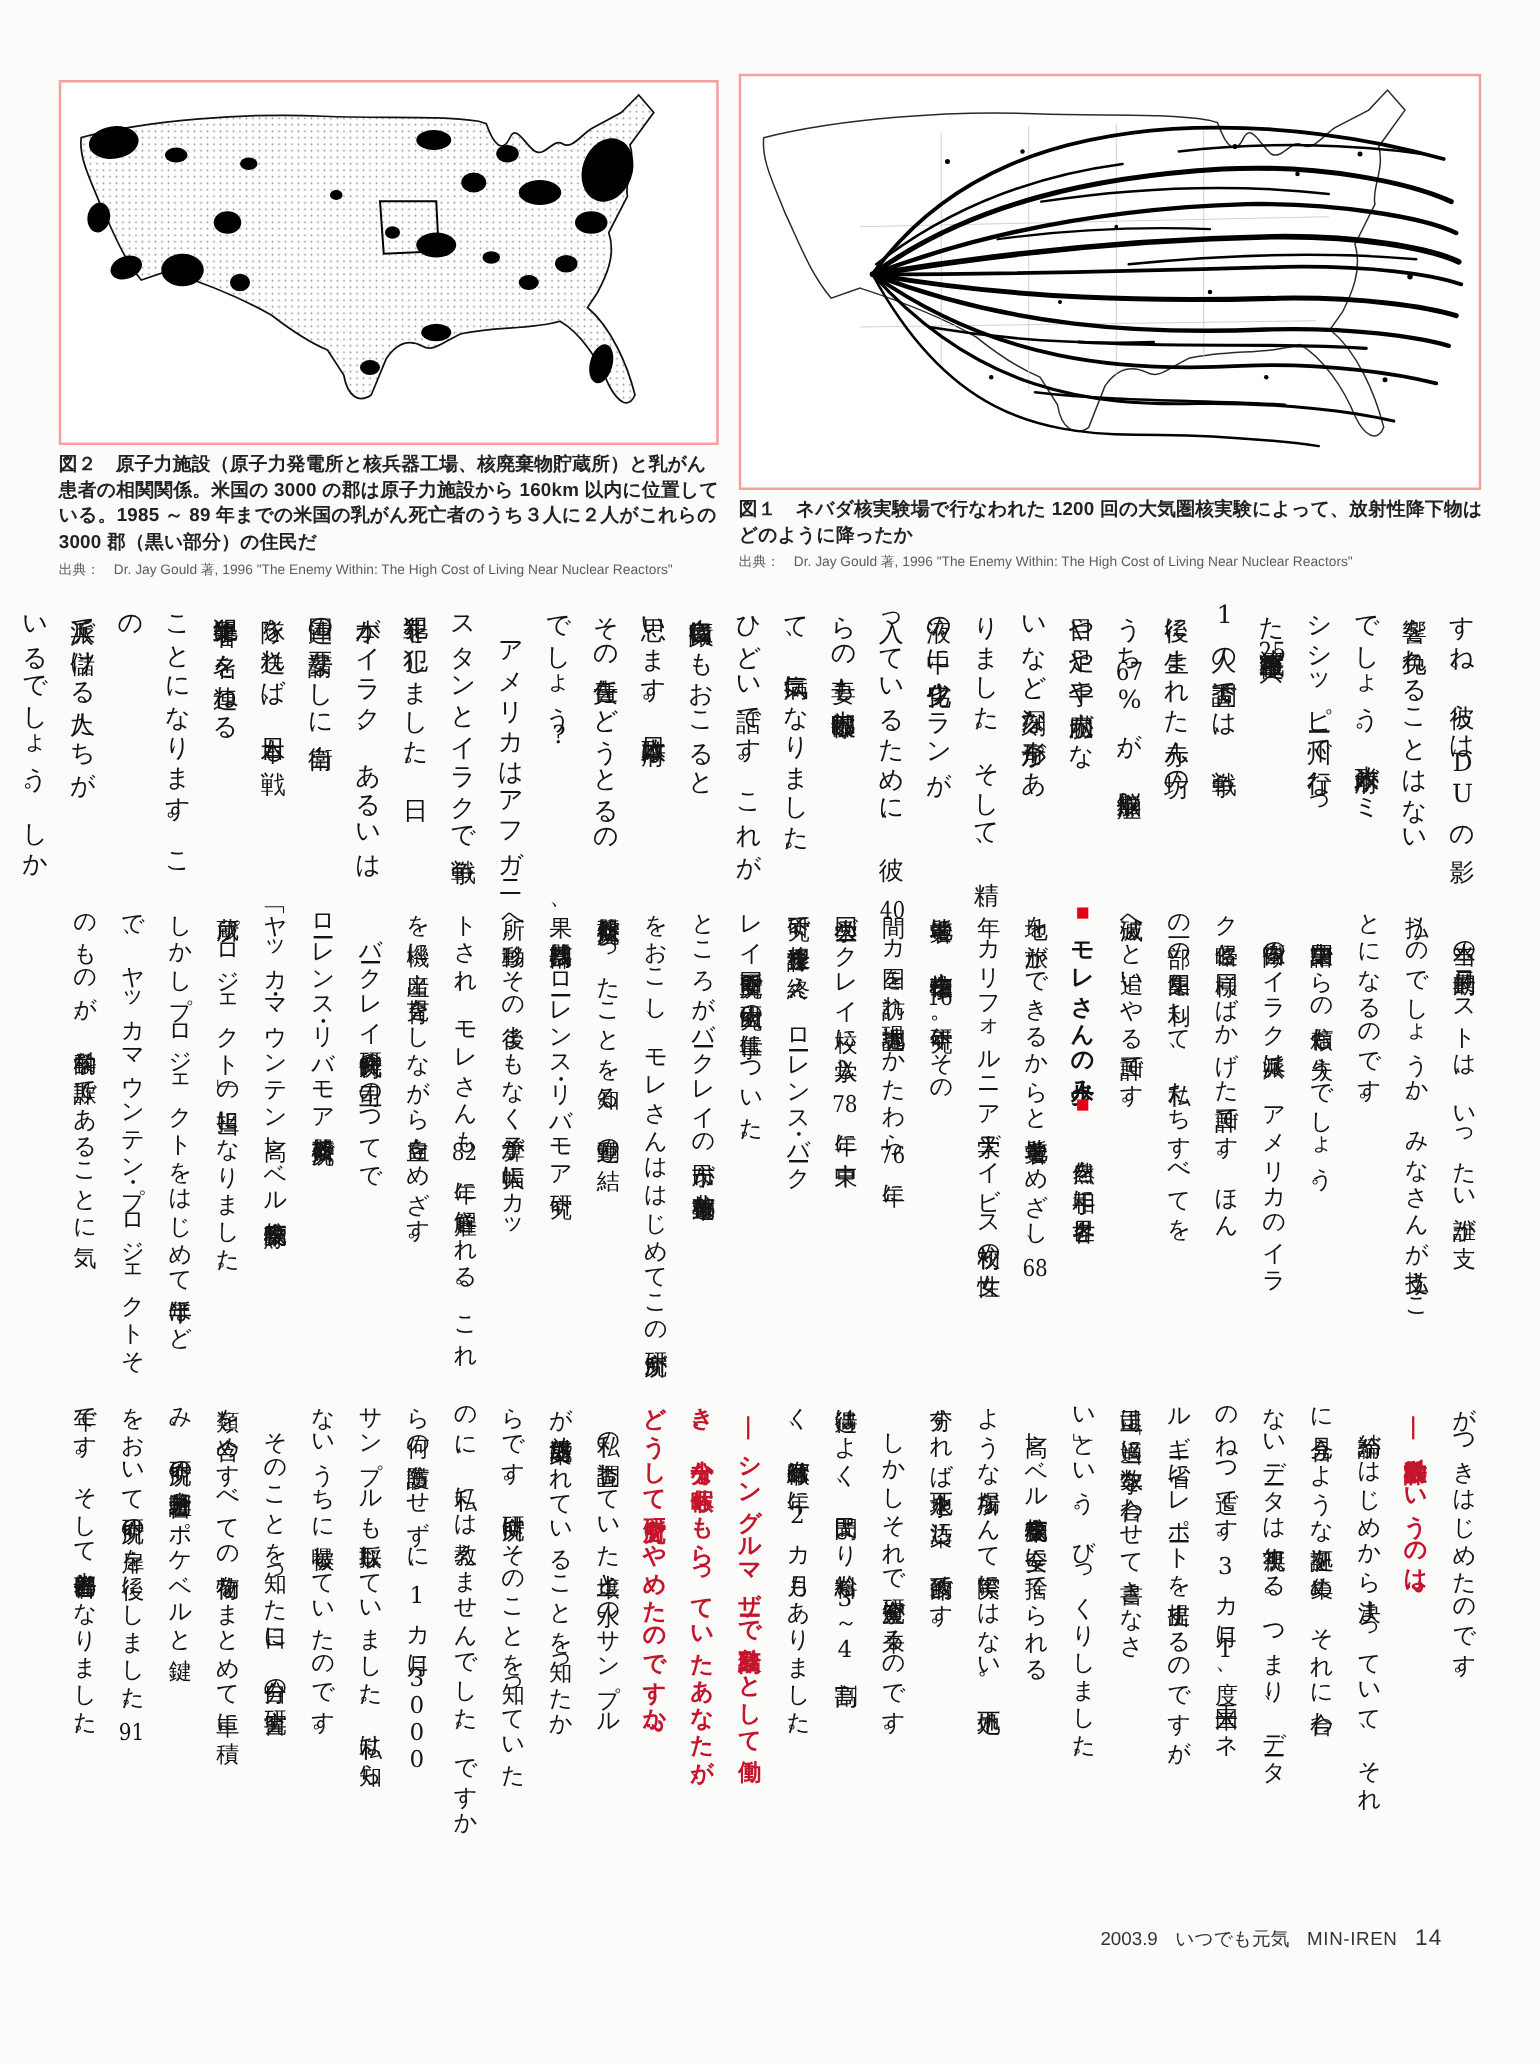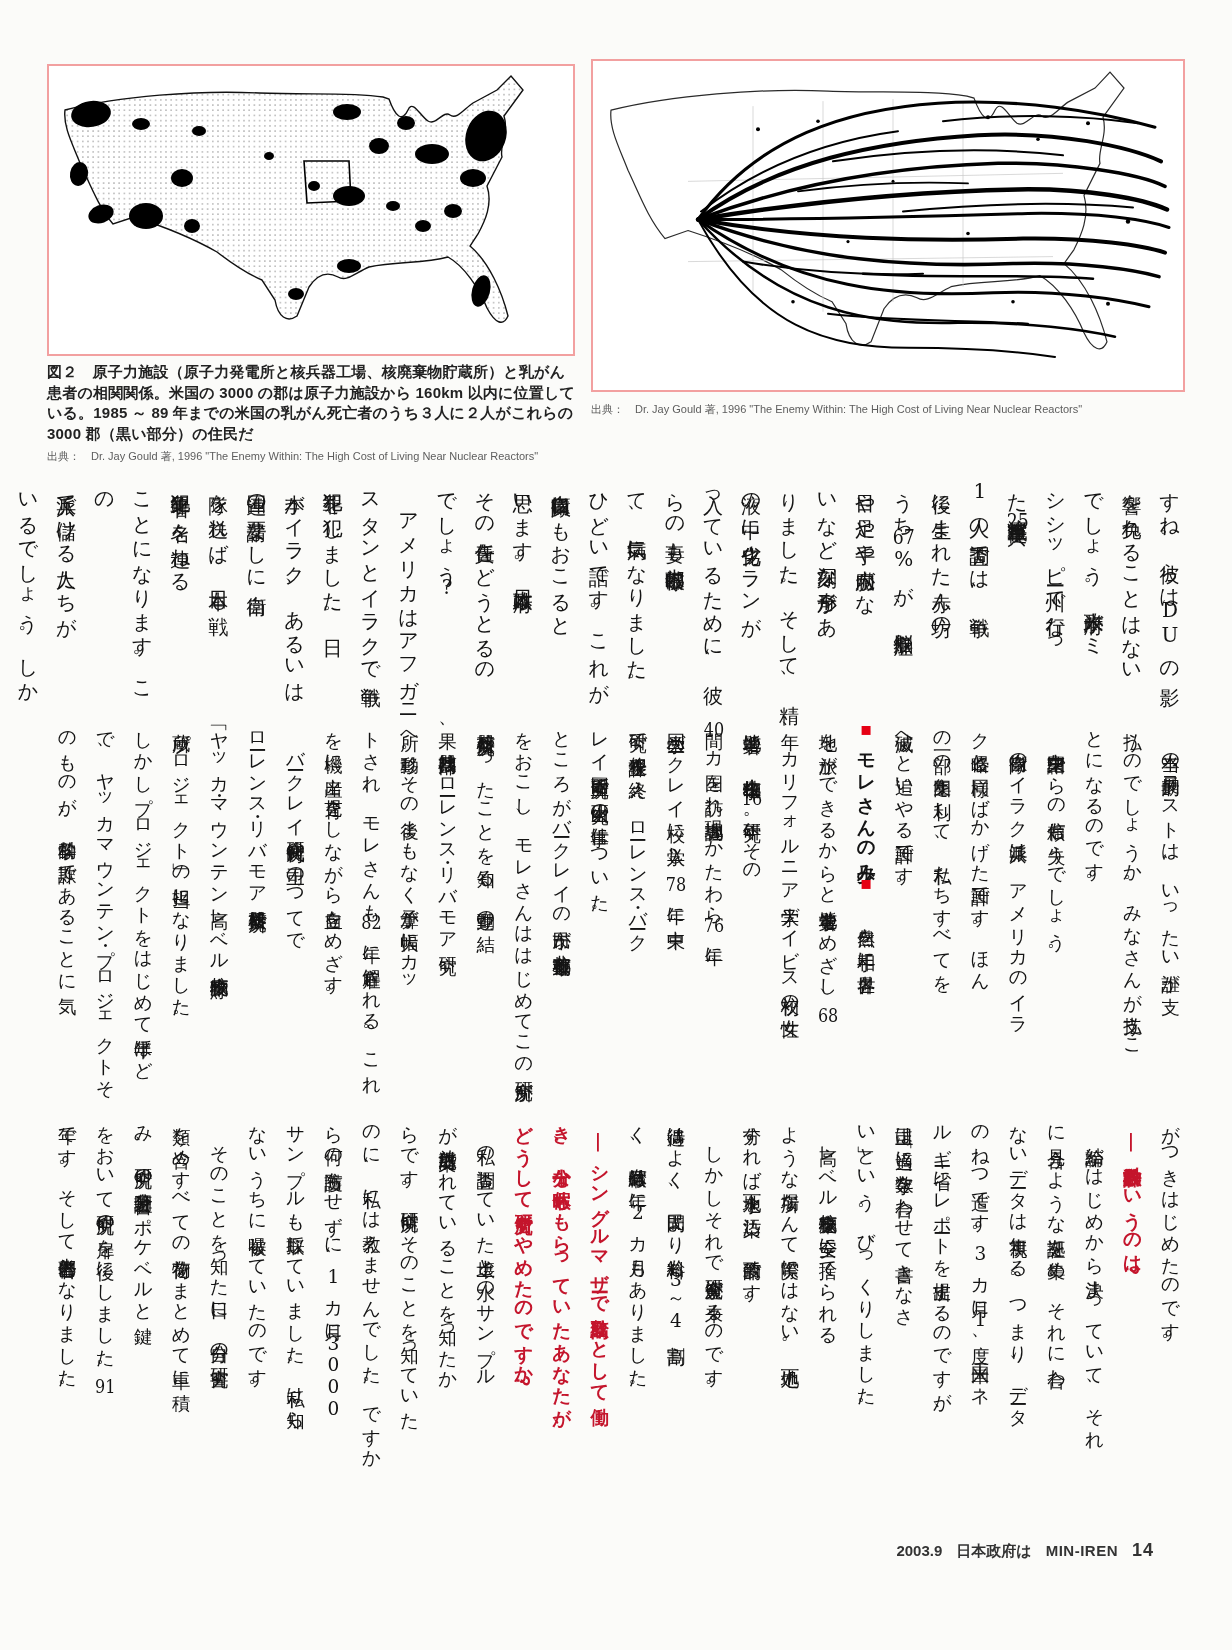--- a/index.html
+++ b/index.html
@@ -33,21 +33,21 @@
     color:#c4152c;font-family:"Liberation Sans",sans-serif;font-weight:bold;
     text-orientation:mixed;letter-spacing:0.6px;
   }
   .sq{color:#e60014;font-family:"Liberation Sans",sans-serif;}
   .hd{font-family:"Liberation Sans",sans-serif;font-weight:bold;}
   .tcy{text-combine-upright:all;-webkit-text-combine:horizontal;}
   
   #footer{
     position:absolute;top:1540px;right:78px;
     font-family:"Liberation Sans",sans-serif;font-size:15px;color:#333;
-    display:flex;align-items:baseline;gap:14px;font-weight:bold;
+    display:flex;align-items:baseline;gap:14px;
   }
   #footer .pageno{font-size:18px;letter-spacing:1px;}
   #footer .brand{letter-spacing:.5px;}
 </style>
 </head>
 <body>
 
 <div class="map-box" id="map-left">
   <svg viewBox="0 0 524 288" preserveAspectRatio="none">
     <defs>
@@ -131,20 +131,21 @@
         <circle cx="420" cy="240" r="1.8"></circle>
     </g>
   </svg>
 </div>
 
 <div class="caption" id="cap-left">
   <div class="cap-text">図２　原子力施設（原子力発電所と核兵器工場、核廃棄物貯蔵所）と乳がん患者の相関関係。米国の 3000 の郡は原子力施設から 160km 以内に位置している。1985 ～ 89 年までの米国の乳がん死亡者のうち３人に２人がこれらの 3000 郡（黒い部分）の住民だ</div>
   <div class="src">出典：　Dr. Jay Gould 著, 1996 "The Enemy Within: The High Cost of Living Near  Nuclear Reactors"</div>
 </div>
 <div class="caption" id="cap-right">
+  <div class="cap-text">図１　ネバダ核実験場で行なわれた 1200 回の大気圏核実験によって、放射性降下物はどのように降ったか</div>
   <div class="src">出典：　Dr. Jay Gould 著, 1996 "The Enemy Within: The High Cost of Living Near Nuclear Reactors"</div>
 </div>
 
 <div class="band" id="band1">
     <div class="tline"><span>すね。彼らはDUの影</span></div>
     <div class="tline"><span>響を免れることはない</span></div>
     <div class="tline"><span>でしょう。米政府がミ</span></div>
     <div class="tline"><span>シシッピー州で行なっ</span></div>
     <div class="tline"><span>た湾岸戦争従軍兵</span><span class="tcy">25</span></div>
     <div class="tline"><span>1人の調査では、戦争</span></div>
@@ -233,16 +234,16 @@
     <div class="tline"><span>ないうちに被曝していたのです。</span></div>
     <div class="tline indent"><span>そのことを知った日に、自分の研究書</span></div>
     <div class="tline"><span>類を含めすべての荷物をまとめて車に積</span></div>
     <div class="tline"><span>み、研究所の身分証明書とポケベルと鍵</span></div>
     <div class="tline"><span>をおいて研究所の扉を後にしました。</span><span class="tcy">91</span></div>
     <div class="tline"><span>年です。そして内部告発者となりました。</span></div>
   </div>
 
 <div id="footer">
   <span>2003.9</span>
-  <span>日本政府は</span>
+  <span>いつでも元気</span>
   <span class="brand">MIN-IREN</span>
   <span class="pageno">14</span>
 </div>
 
 </body></html>

